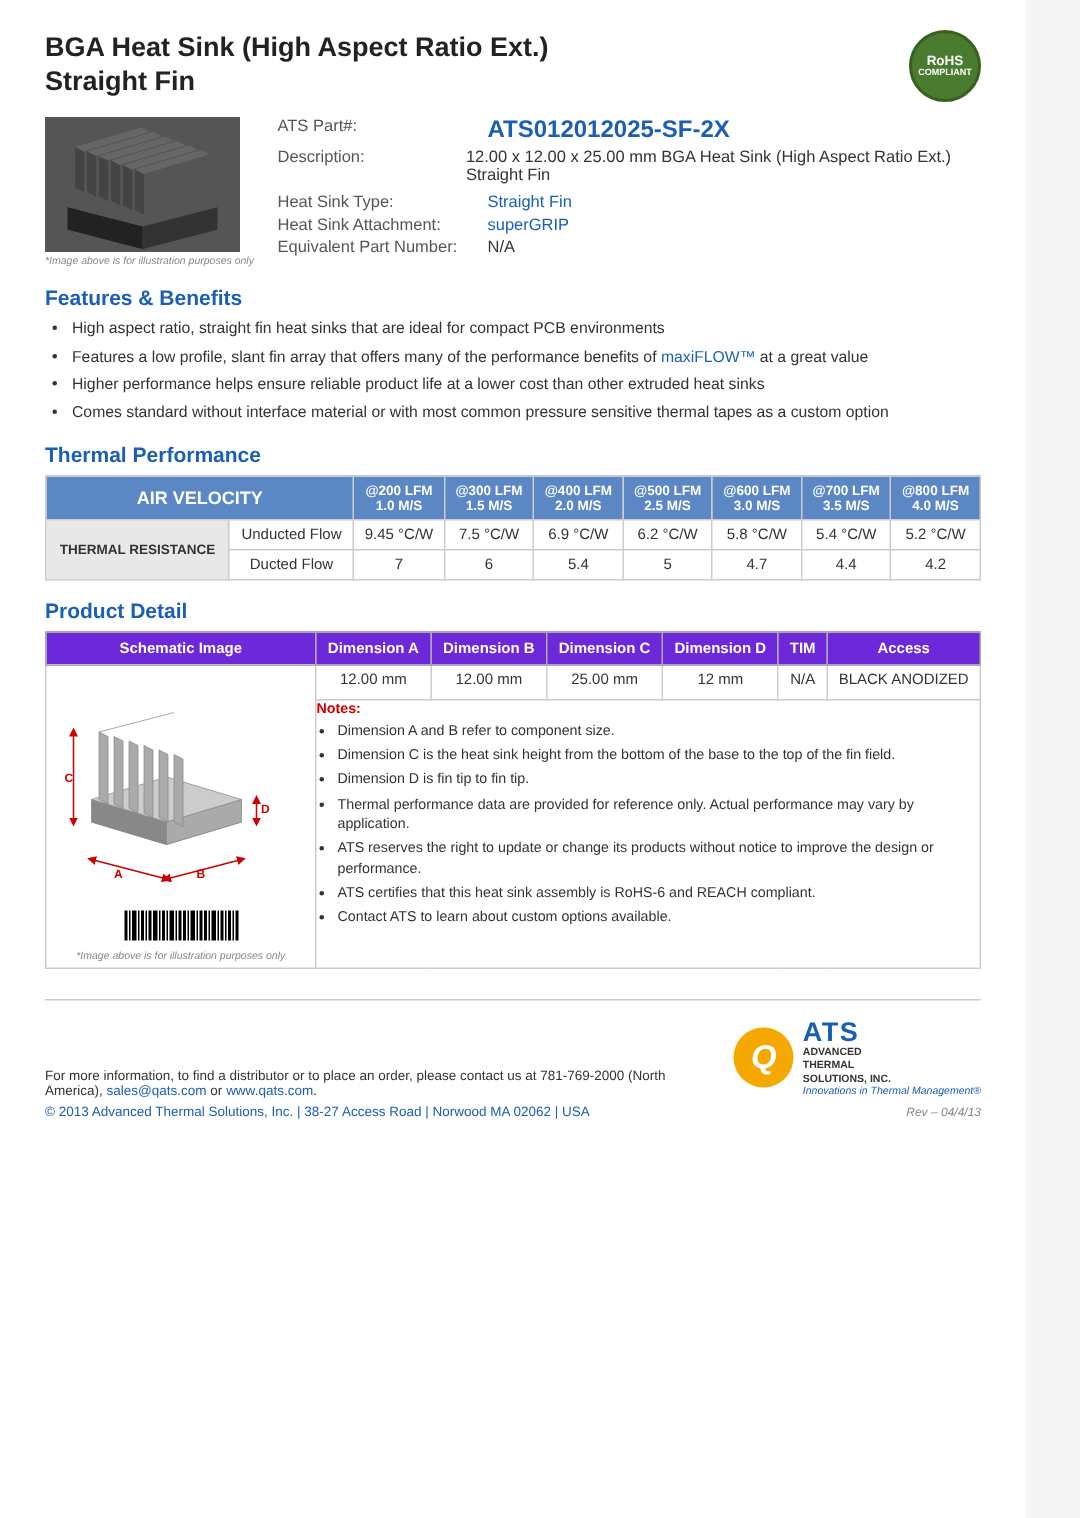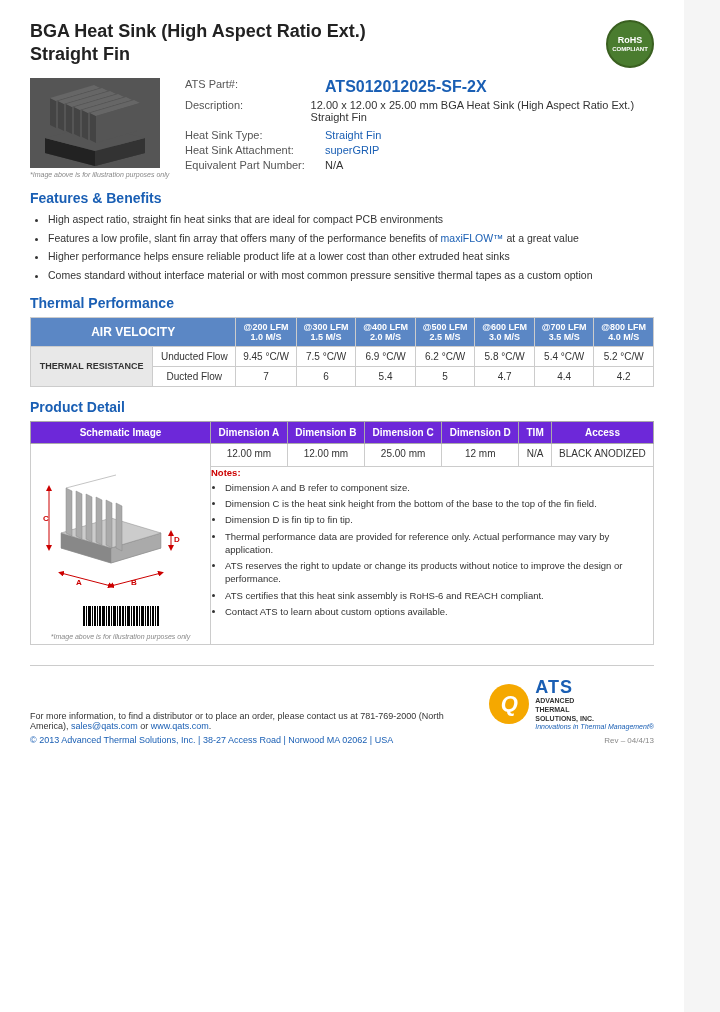--- a/index.html
+++ b/index.html
@@ -270,20 +270,21 @@
     .ats-brand .ats-tagline {
       font-size: 7px;
       color: #1a5fb4;
       font-style: italic;
     }
     .page-num {
       font-size: 8px;
       color: #888;
       text-align: center;
       margin-top: 6px;
+      font-style: italic;
     }
 
     .dim-notes-row td {
       padding: 0;
       vertical-align: top;
     }
     .dim-row td {
       text-align: center;
       font-size: 10px;
     }

